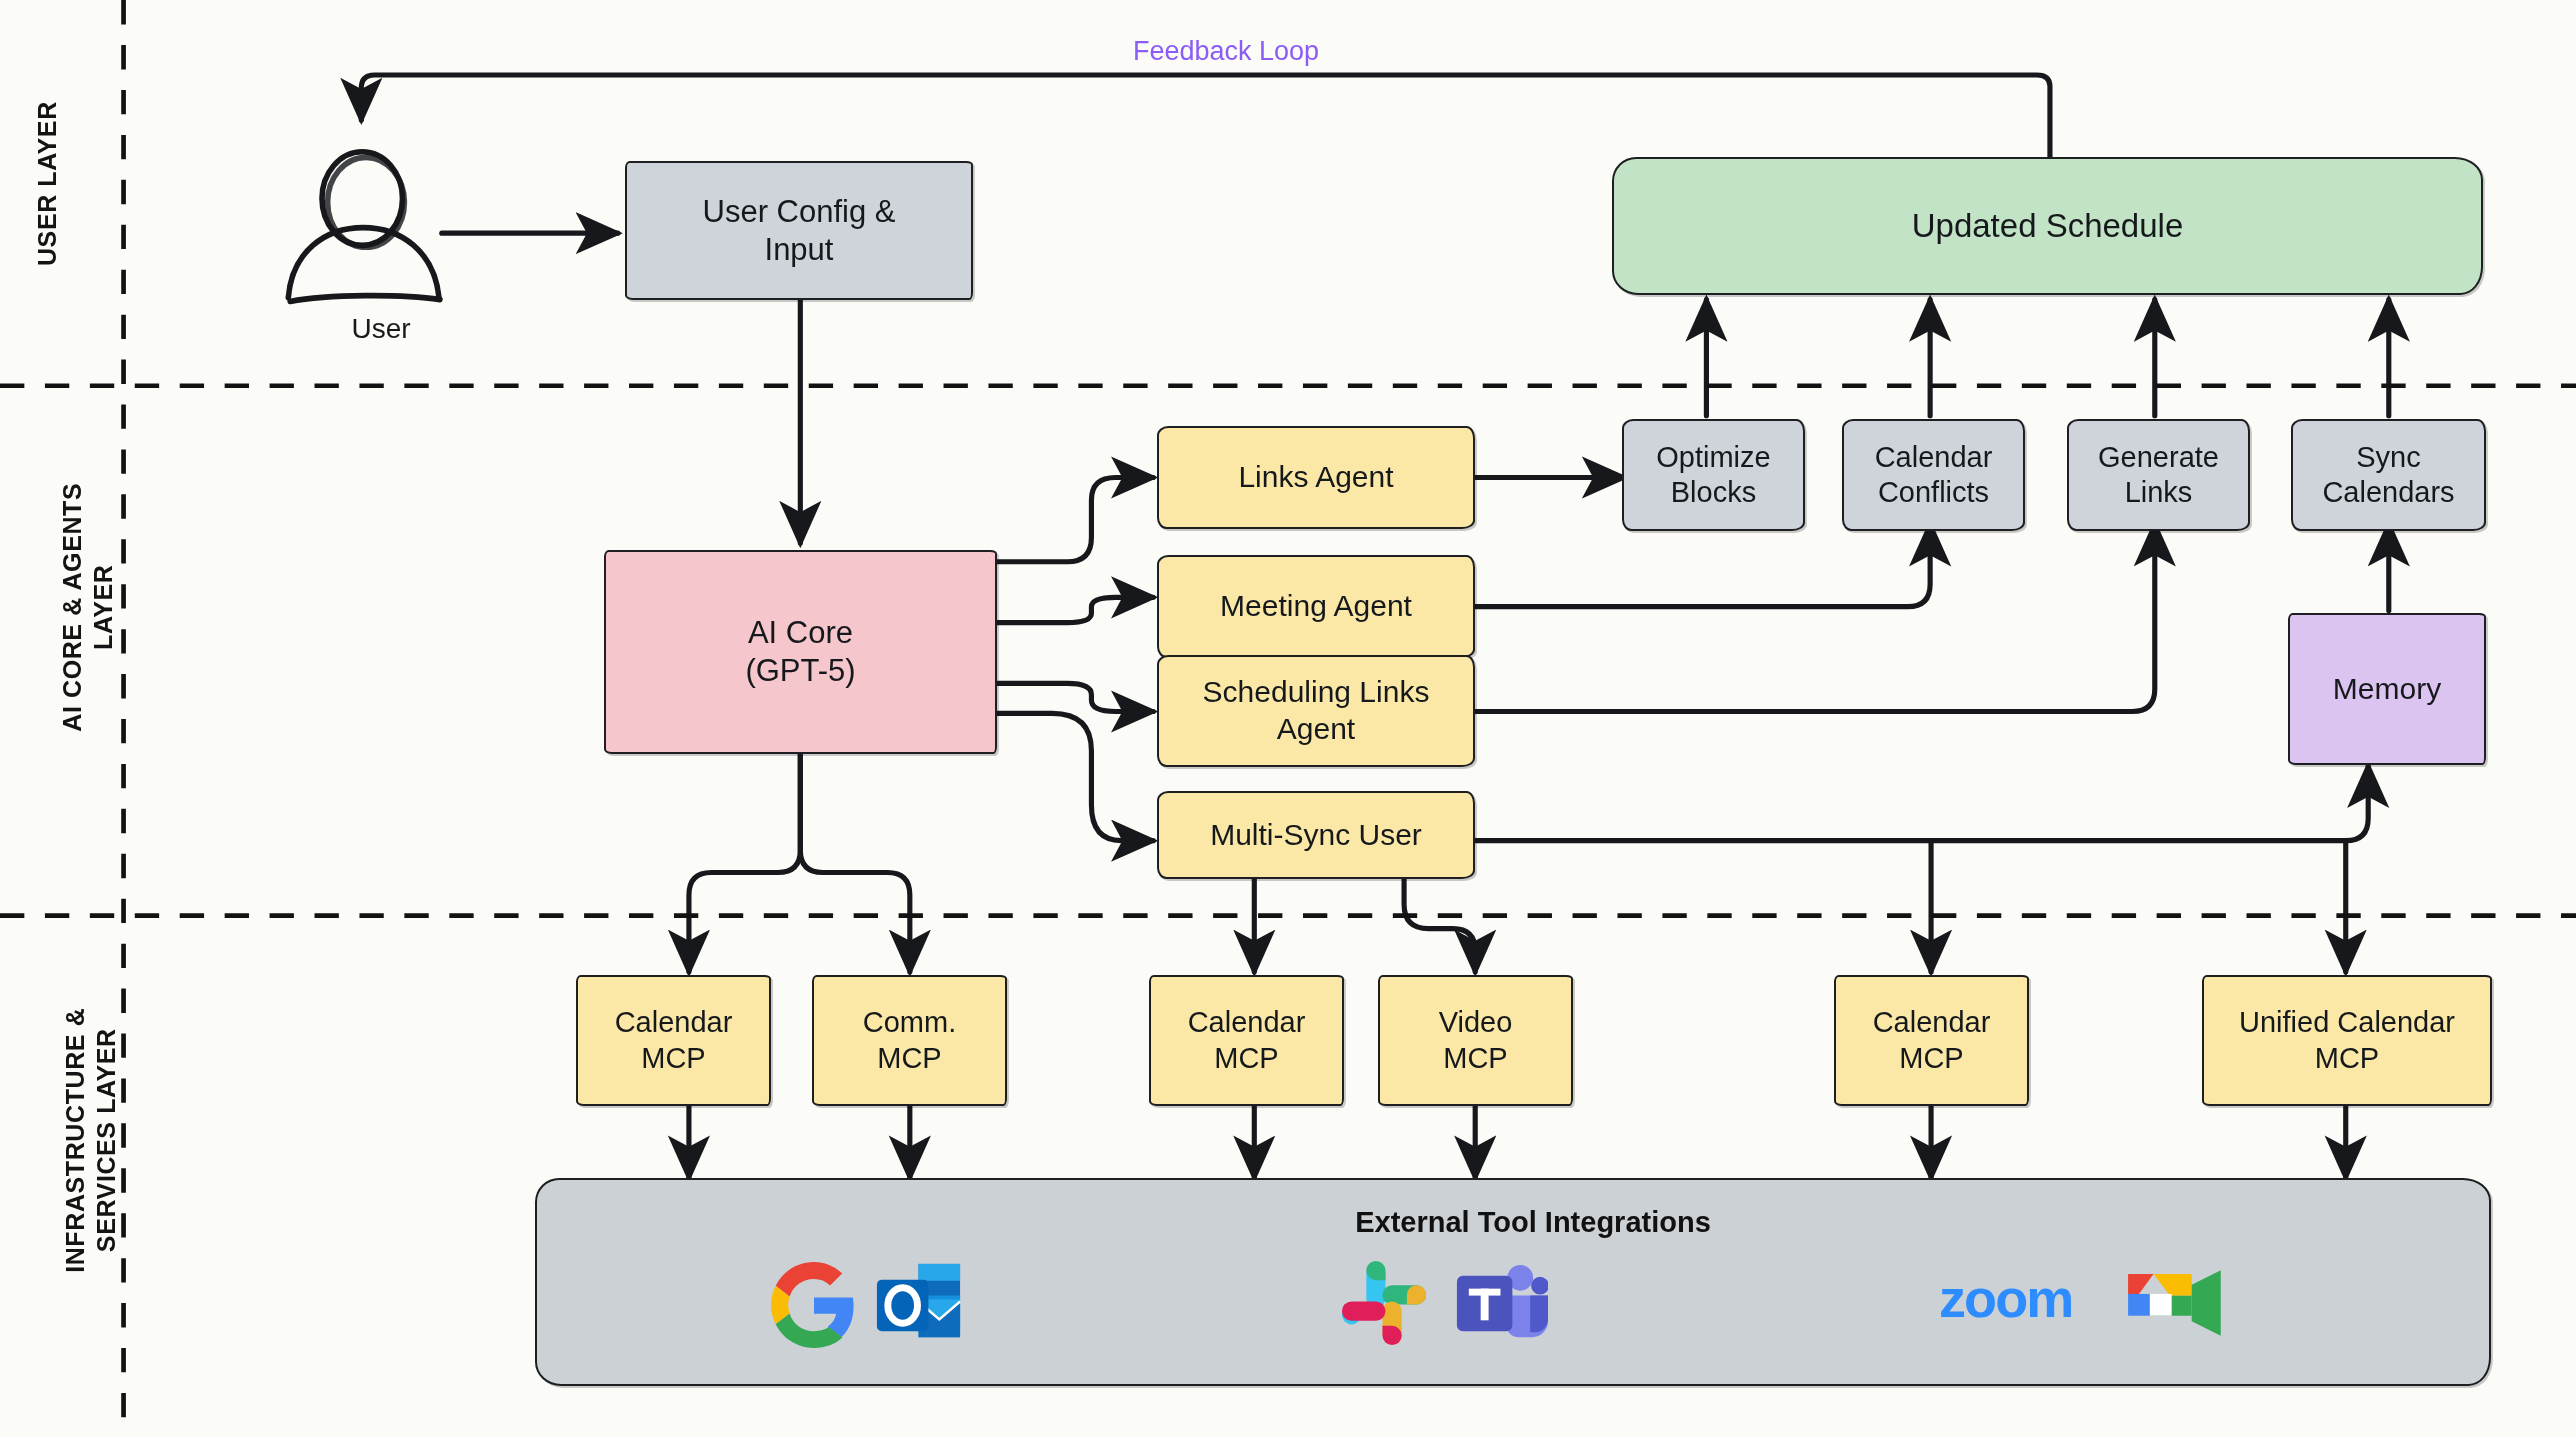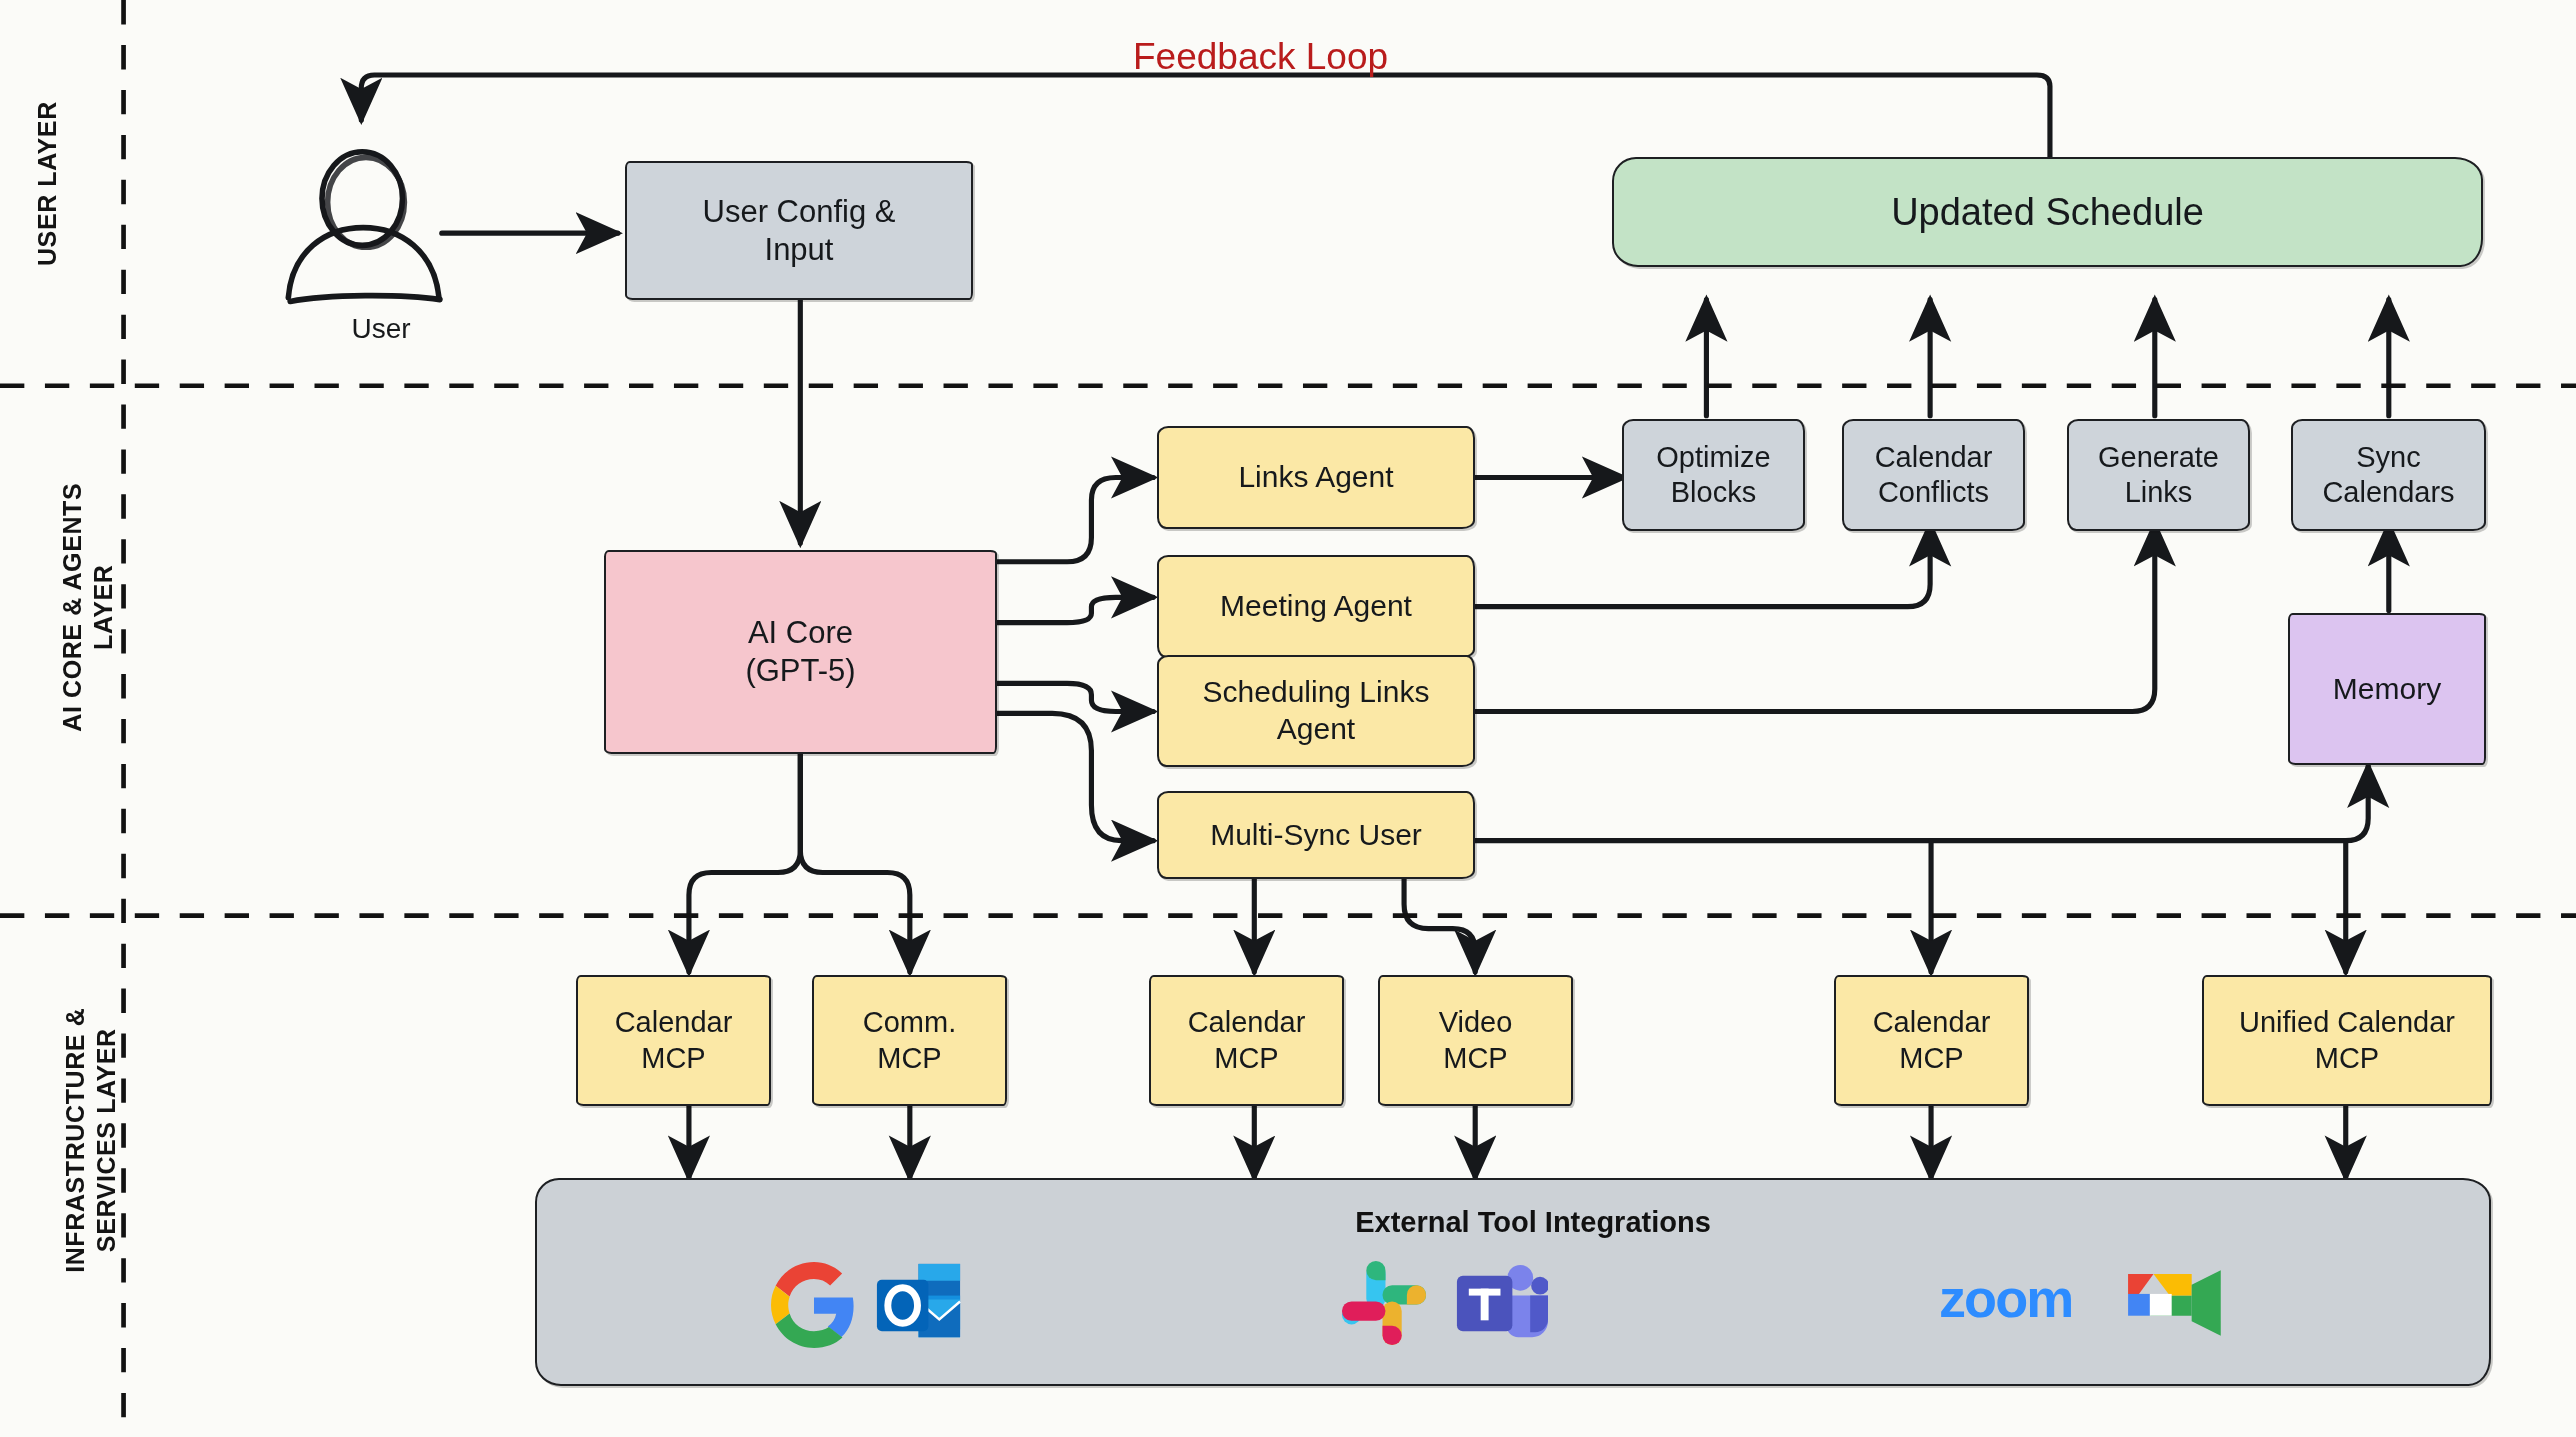--- a/index.html
+++ b/index.html
@@ -63,22 +63,22 @@
   }
   .user-caption {
     position: absolute;
     font-size: 28px;
     color: #17191b;
     text-align: center;
     z-index: 5;
   }
   .loop-label {
     position: absolute;
-    font-size: 37px;
-    color: #b91c1c;
+    font-size: 27px;
+    color: #8b5cf6;
     z-index: 6;
   }
   .panel-title {
     position: absolute;
     font-size: 29px;
     font-weight: bold;
     color: #111;
     text-align: center;
     z-index: 6;
     padding-left: 40px;
@@ -171,21 +171,21 @@
 
   <div class="loop-label" style="left:1133px; top:36px;">Feedback Loop</div>
 
   <div class="user-caption" style="left:308px; top:313px; width:146px;">User</div>
 
   <div class="node hbox gray rad-xs" style="left:625px; top:161px; width:348px; height:139px; font-size:31px; white-space:pre-line;">
     <span class="txt">User Config &amp;
 Input</span>
   </div>
 
-  <div class="node hbox green rad-lg" style="left:1612px; top:157px; width:871px; height:110px; font-size:38px;">
+  <div class="node hbox green rad-lg" style="left:1612px; top:157px; width:871px; height:138px; font-size:33px;">
     <span class="txt">Updated Schedule</span>
   </div>
 
   <div class="node hbox pink rad-xs" style="left:604px; top:550px; width:393px; height:204px; font-size:31px; white-space:pre-line;">
     <span class="txt">AI Core
 (GPT-5)</span>
   </div>
 
   <div class="node hbox yellow rad-sm" style="left:1157px; top:426px; width:318px; height:103px; font-size:30px;">
     <span class="txt">Links Agent</span>

